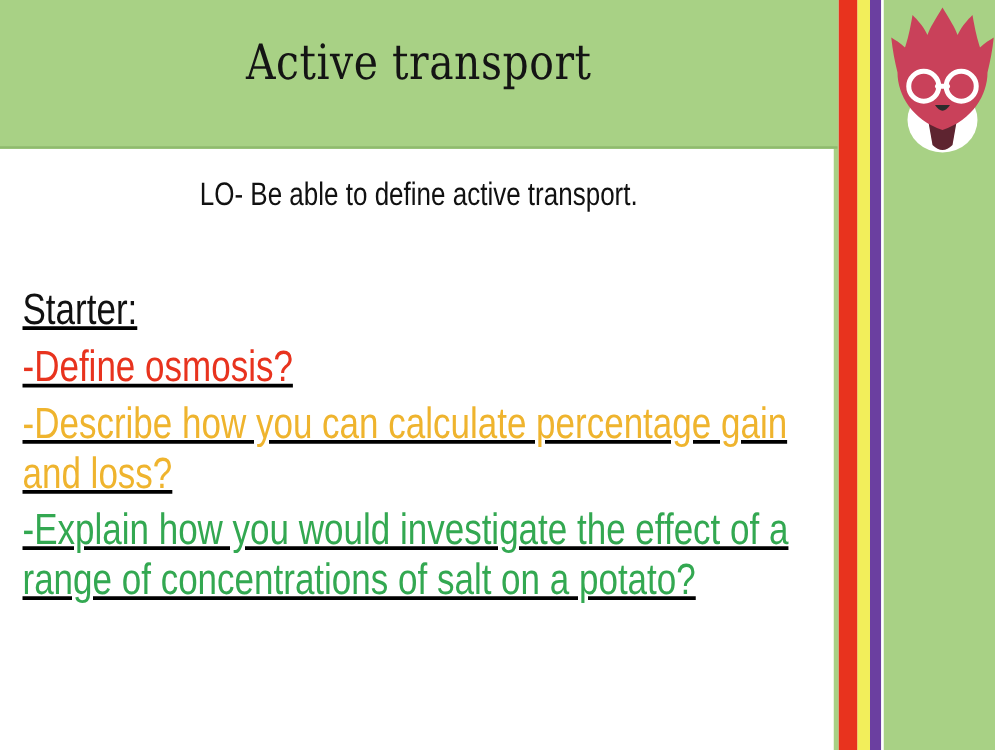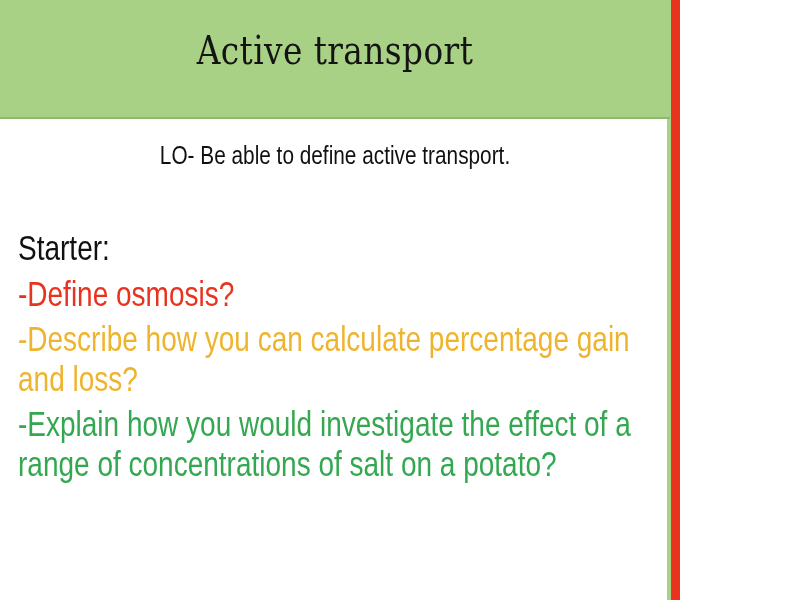--- a/index.html
+++ b/index.html
@@ -6,21 +6,21 @@
     margin: 0;
     padding: 0;
     background: #ffffff;
   }
   body {
     font-family: "Liberation Sans", sans-serif;
   }
 
   #slide {
     position: relative;
-    width: 680px;
+    width: 796px;
     height: 600px;
     background: #ffffff;
     overflow: hidden;
   }
 
   
   .stripe {
     position: absolute;
     top: 0;
     height: 600px;
@@ -80,20 +80,21 @@
     transform-origin: center top;
     white-space: nowrap;
   }
 
   
   .body-block {
     position: absolute;
     top: 228px;
     left: 18px;
     width: 640px;
+    text-decoration: underline;
   }
   .body-line {
     font-family: "Liberation Sans", sans-serif;
     font-size: 35px;
     line-height: 1.13;
     margin: 0 0 4px 0;
     transform: scaleX(0.80);
     transform-origin: left top;
     width: 125%;
   }

